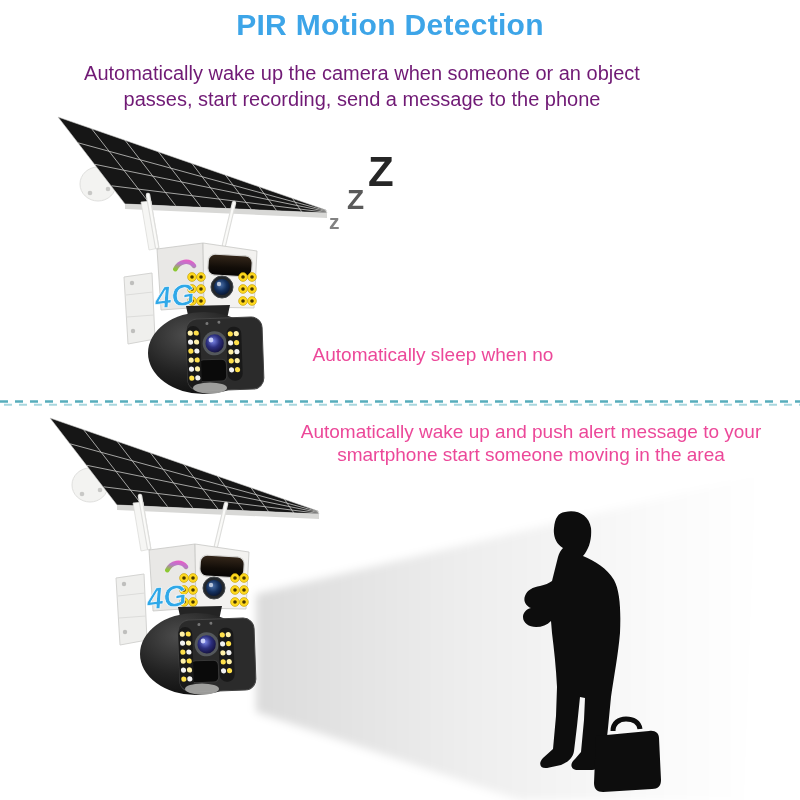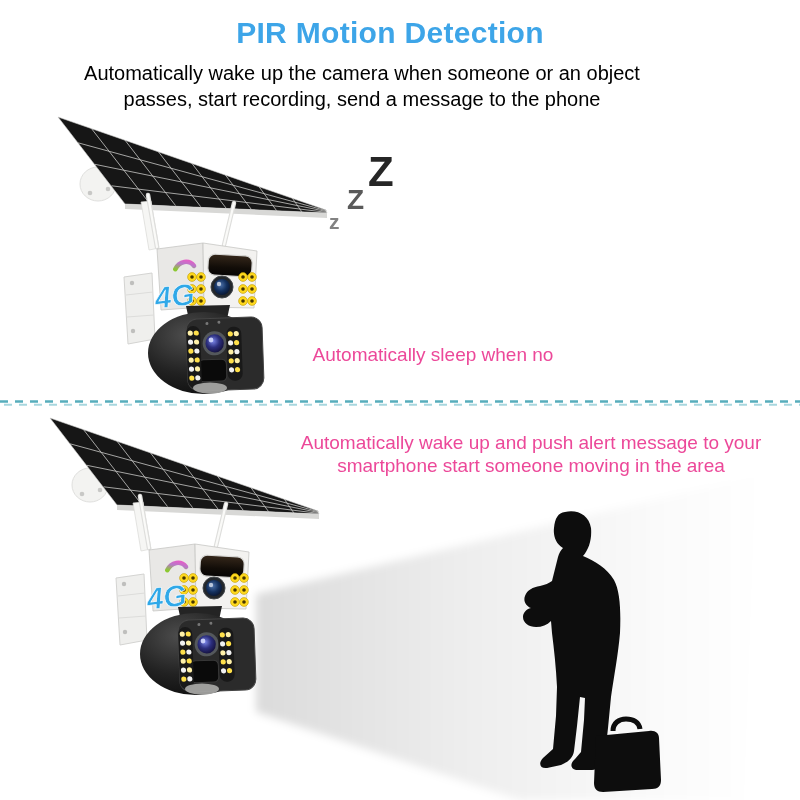--- a/index.html
+++ b/index.html
@@ -1,24 +1,24 @@
 <!DOCTYPE html>
 <html><head>
 <meta charset="utf-8">
 <style>
   html,body{margin:0;padding:0;background:#fff;}
   .canvas{position:relative;width:800px;height:800px;background:#fff;overflow:hidden;
           font-family:"Liberation Sans","DejaVu Sans",sans-serif;}
   .abs{position:absolute;}
   .title{left:0;top:8px;width:780px;text-align:center;font-size:30px;font-weight:bold;
-         letter-spacing:.3px;color:#3DA5E8;margin-top:8px;}
-  .intro{left:0;top:60px;width:724px;text-align:center;font-size:20px;line-height:26px;color:#000000;}
+         letter-spacing:.3px;color:#3DA5E8;}
+  .intro{left:0;top:60px;width:724px;text-align:center;font-size:20px;line-height:26px;color:#701a75;}
   .caption{text-align:center;font-size:19px;line-height:23px;color:#ec4899;}
   .cap-sleep{left:258px;top:343px;width:350px;}
-  .cap-wake{left:266px;top:431px;width:530px;}
+  .cap-wake{left:266px;top:420px;width:530px;}
   .zzz span{position:absolute;font-weight:bold;line-height:1;}
   .z-big{left:368px;top:151px;font-size:42px;color:#262626;}
   .z-mid{left:347px;top:186px;font-size:28px;color:#5A5A5A;}
   .z-small{left:329px;top:211px;font-size:21px;color:#828282;}
   svg{display:block;}
   .scene-svg{position:absolute;left:0;top:0;}
 </style>
 </head>
 <body>
 

